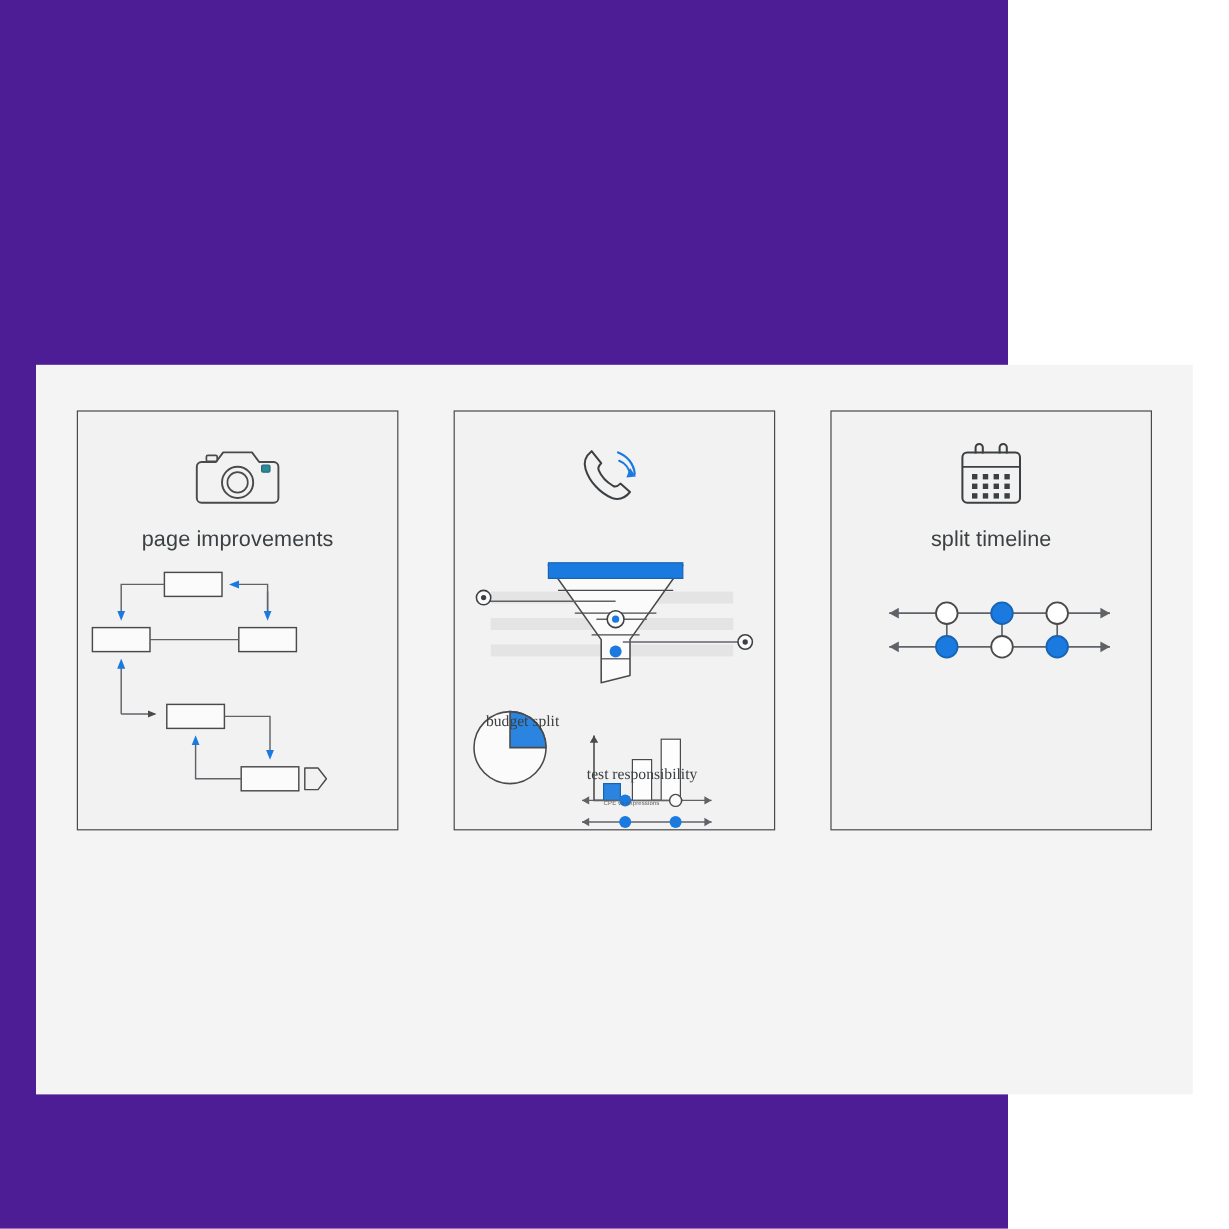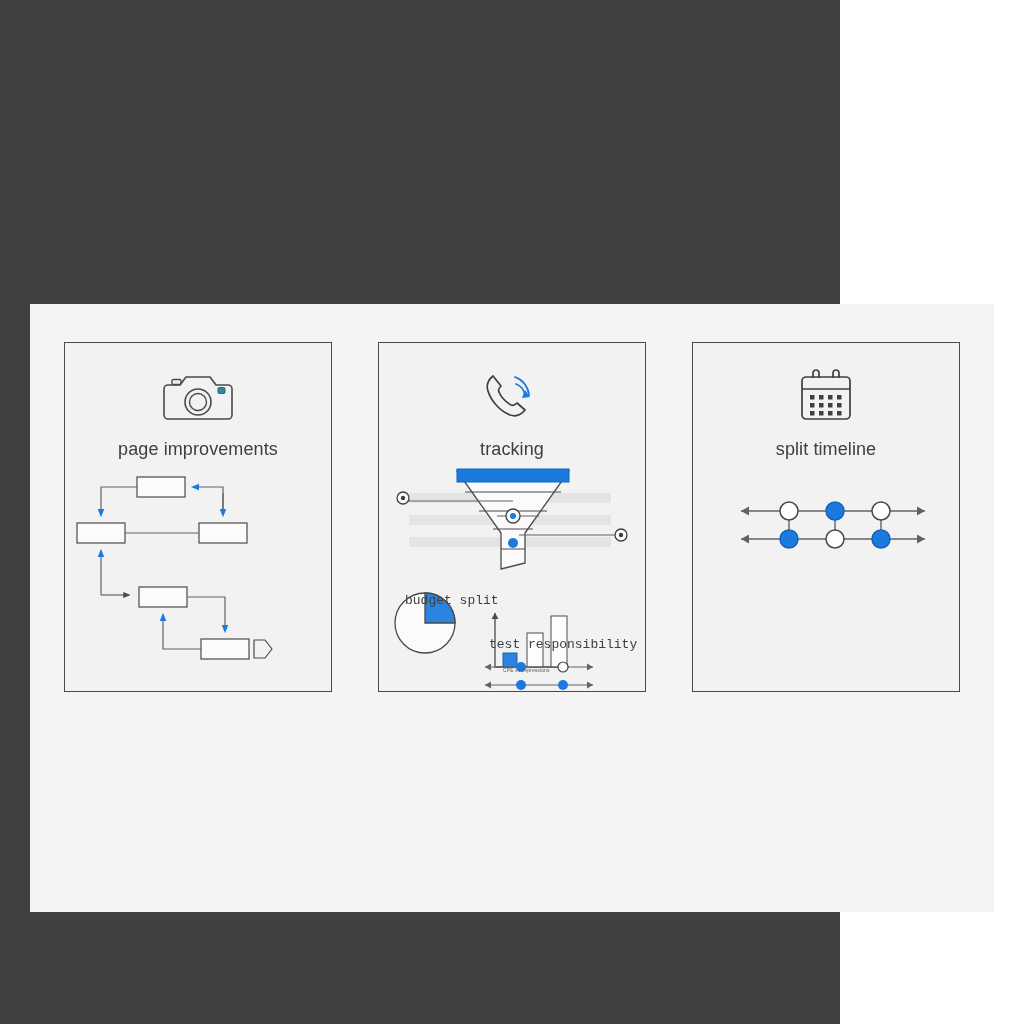--- a/index.html
+++ b/index.html
@@ -10,21 +10,21 @@
     width: 1024px;
     height: 1024px;
     overflow: hidden;
     font-family: "Liberation Sans", sans-serif;
   }
 
   #stage {
     position: relative;
     width: 840px;
     height: 1024px;
-    background: #404040;
+    background: #4c1d95;
   }
 
   
   #canvas-band {
     position: absolute;
     left: 30px;
     top: 304px;
     width: 964px;
     height: 608px;
     background: #f4f4f4;
@@ -84,21 +84,21 @@
     width: 100%;
     height: 222px;
   }
 
   svg { display: block; overflow: visible; }
 
   .sub-label {
     position: absolute;
     font-size: 13px;
     color: #3c4043;
-    font-family: Liberation Mono, monospace;
+    font-family: Liberation Serif, serif;
     white-space: nowrap;
   }
 
   .micro-label {
     position: absolute;
     font-size: 5px;
     color: #5a5a5a;
     font-family: "Liberation Sans", sans-serif;
     white-space: nowrap;
     letter-spacing: 0.1px;
@@ -168,21 +168,20 @@
 
       <div class="panel-icon">
         <svg width="66" height="58" viewBox="0 0 66 58" aria-hidden="true">
           <path d="M14 8 c-5 4 -7 9 -5 15 c3 10 12 20 22 24 c6 2 11 0 15 -5 l-8 -7 c-2 2 -4 3 -6 2 c-5 -3 -10 -8 -12 -13 c-1 -2 0 -4 2 -6 z" fill="none" stroke="#3c4043" stroke-width="1.7" stroke-linejoin="round"></path>
           <path d="M36 9 a21 21 0 0 1 14 18" fill="none" stroke="#1a7ae0" stroke-width="1.8" stroke-linecap="round"></path>
           <path d="M37 16 a14 14 0 0 1 9 12" fill="none" stroke="#1a7ae0" stroke-width="1.8" stroke-linecap="round"></path>
           <path d="M46 22 l5 7 l-8 1 z" fill="#1a7ae0"></path>
         </svg>
       </div>
 
-      <div class="panel-title">tracking</div>
 
       <div class="panel-body">
         <svg width="268" height="222" viewBox="0 0 268 222">
 
           <rect x="30" y="22" width="202" height="10" fill="#e4e4e4"></rect>
           <rect x="30" y="44" width="202" height="10" fill="#e4e4e4"></rect>
           <rect x="30" y="66" width="202" height="10" fill="#e4e4e4"></rect>
 
           <g>
             <path d="M78 0 H190 L146 62 V92 L122 98 V62 Z" fill="#fbfbfb" stroke="#4a4a4a" stroke-width="1.3" stroke-linejoin="round"></path>

